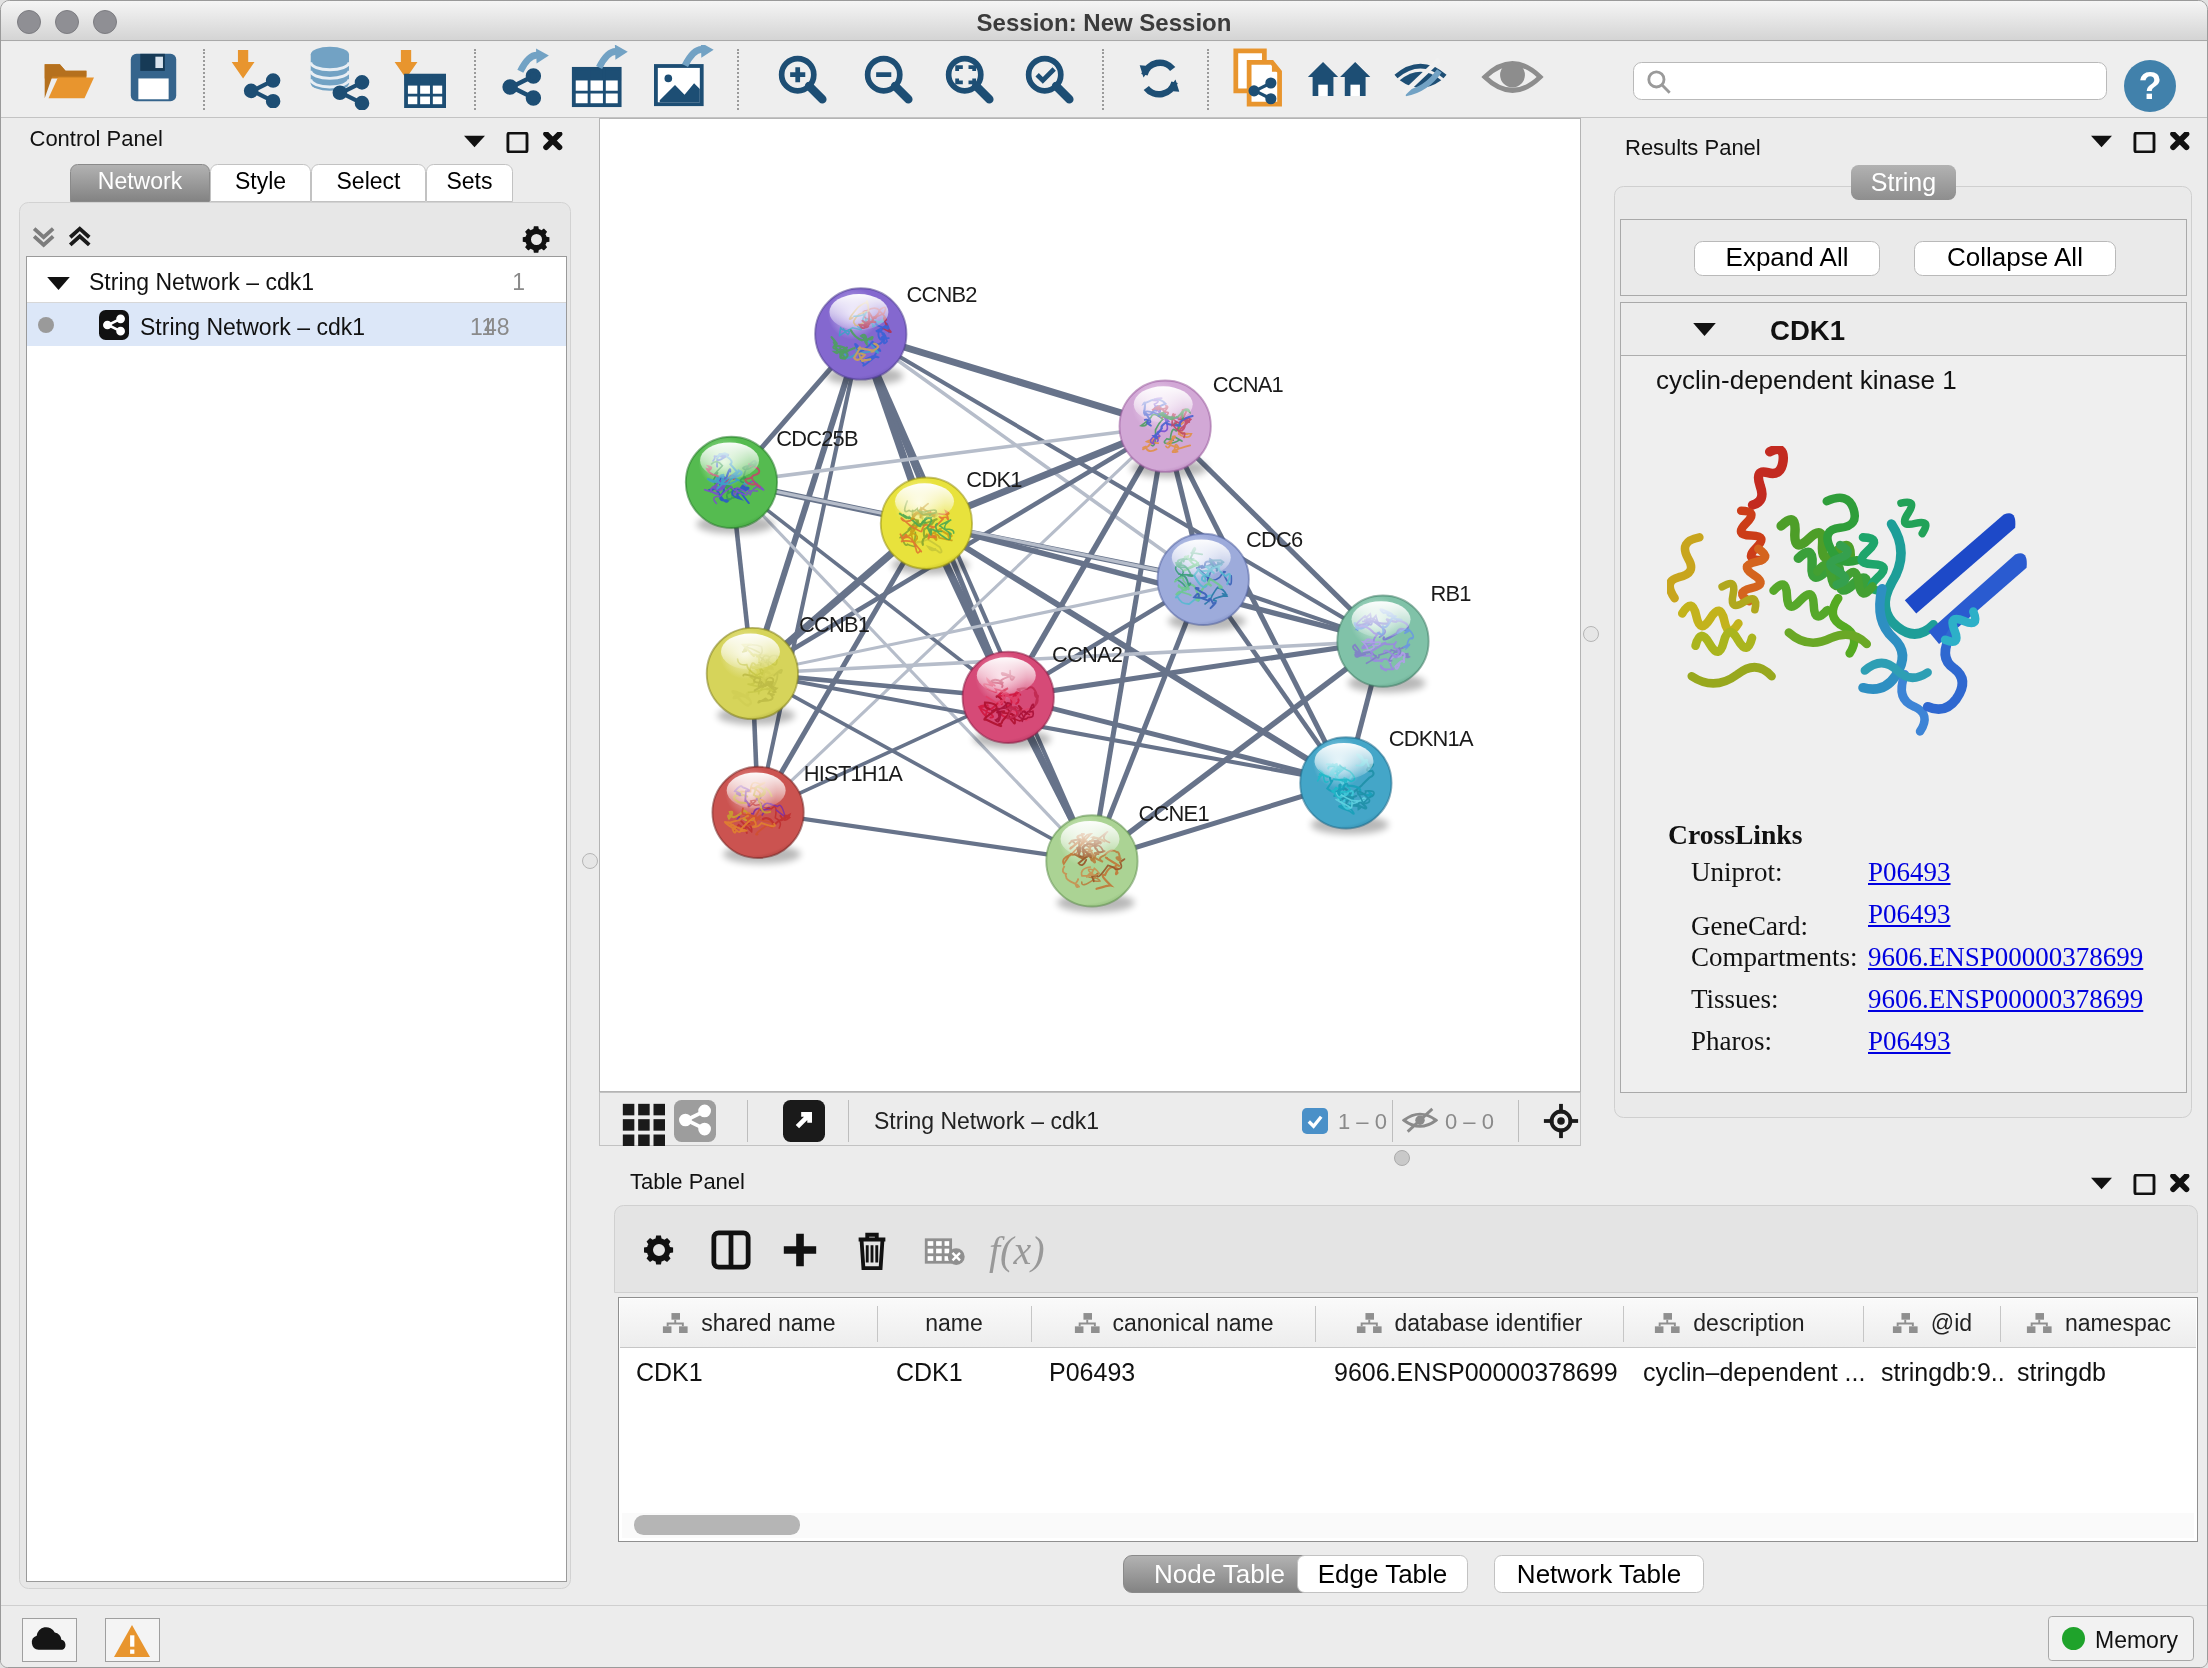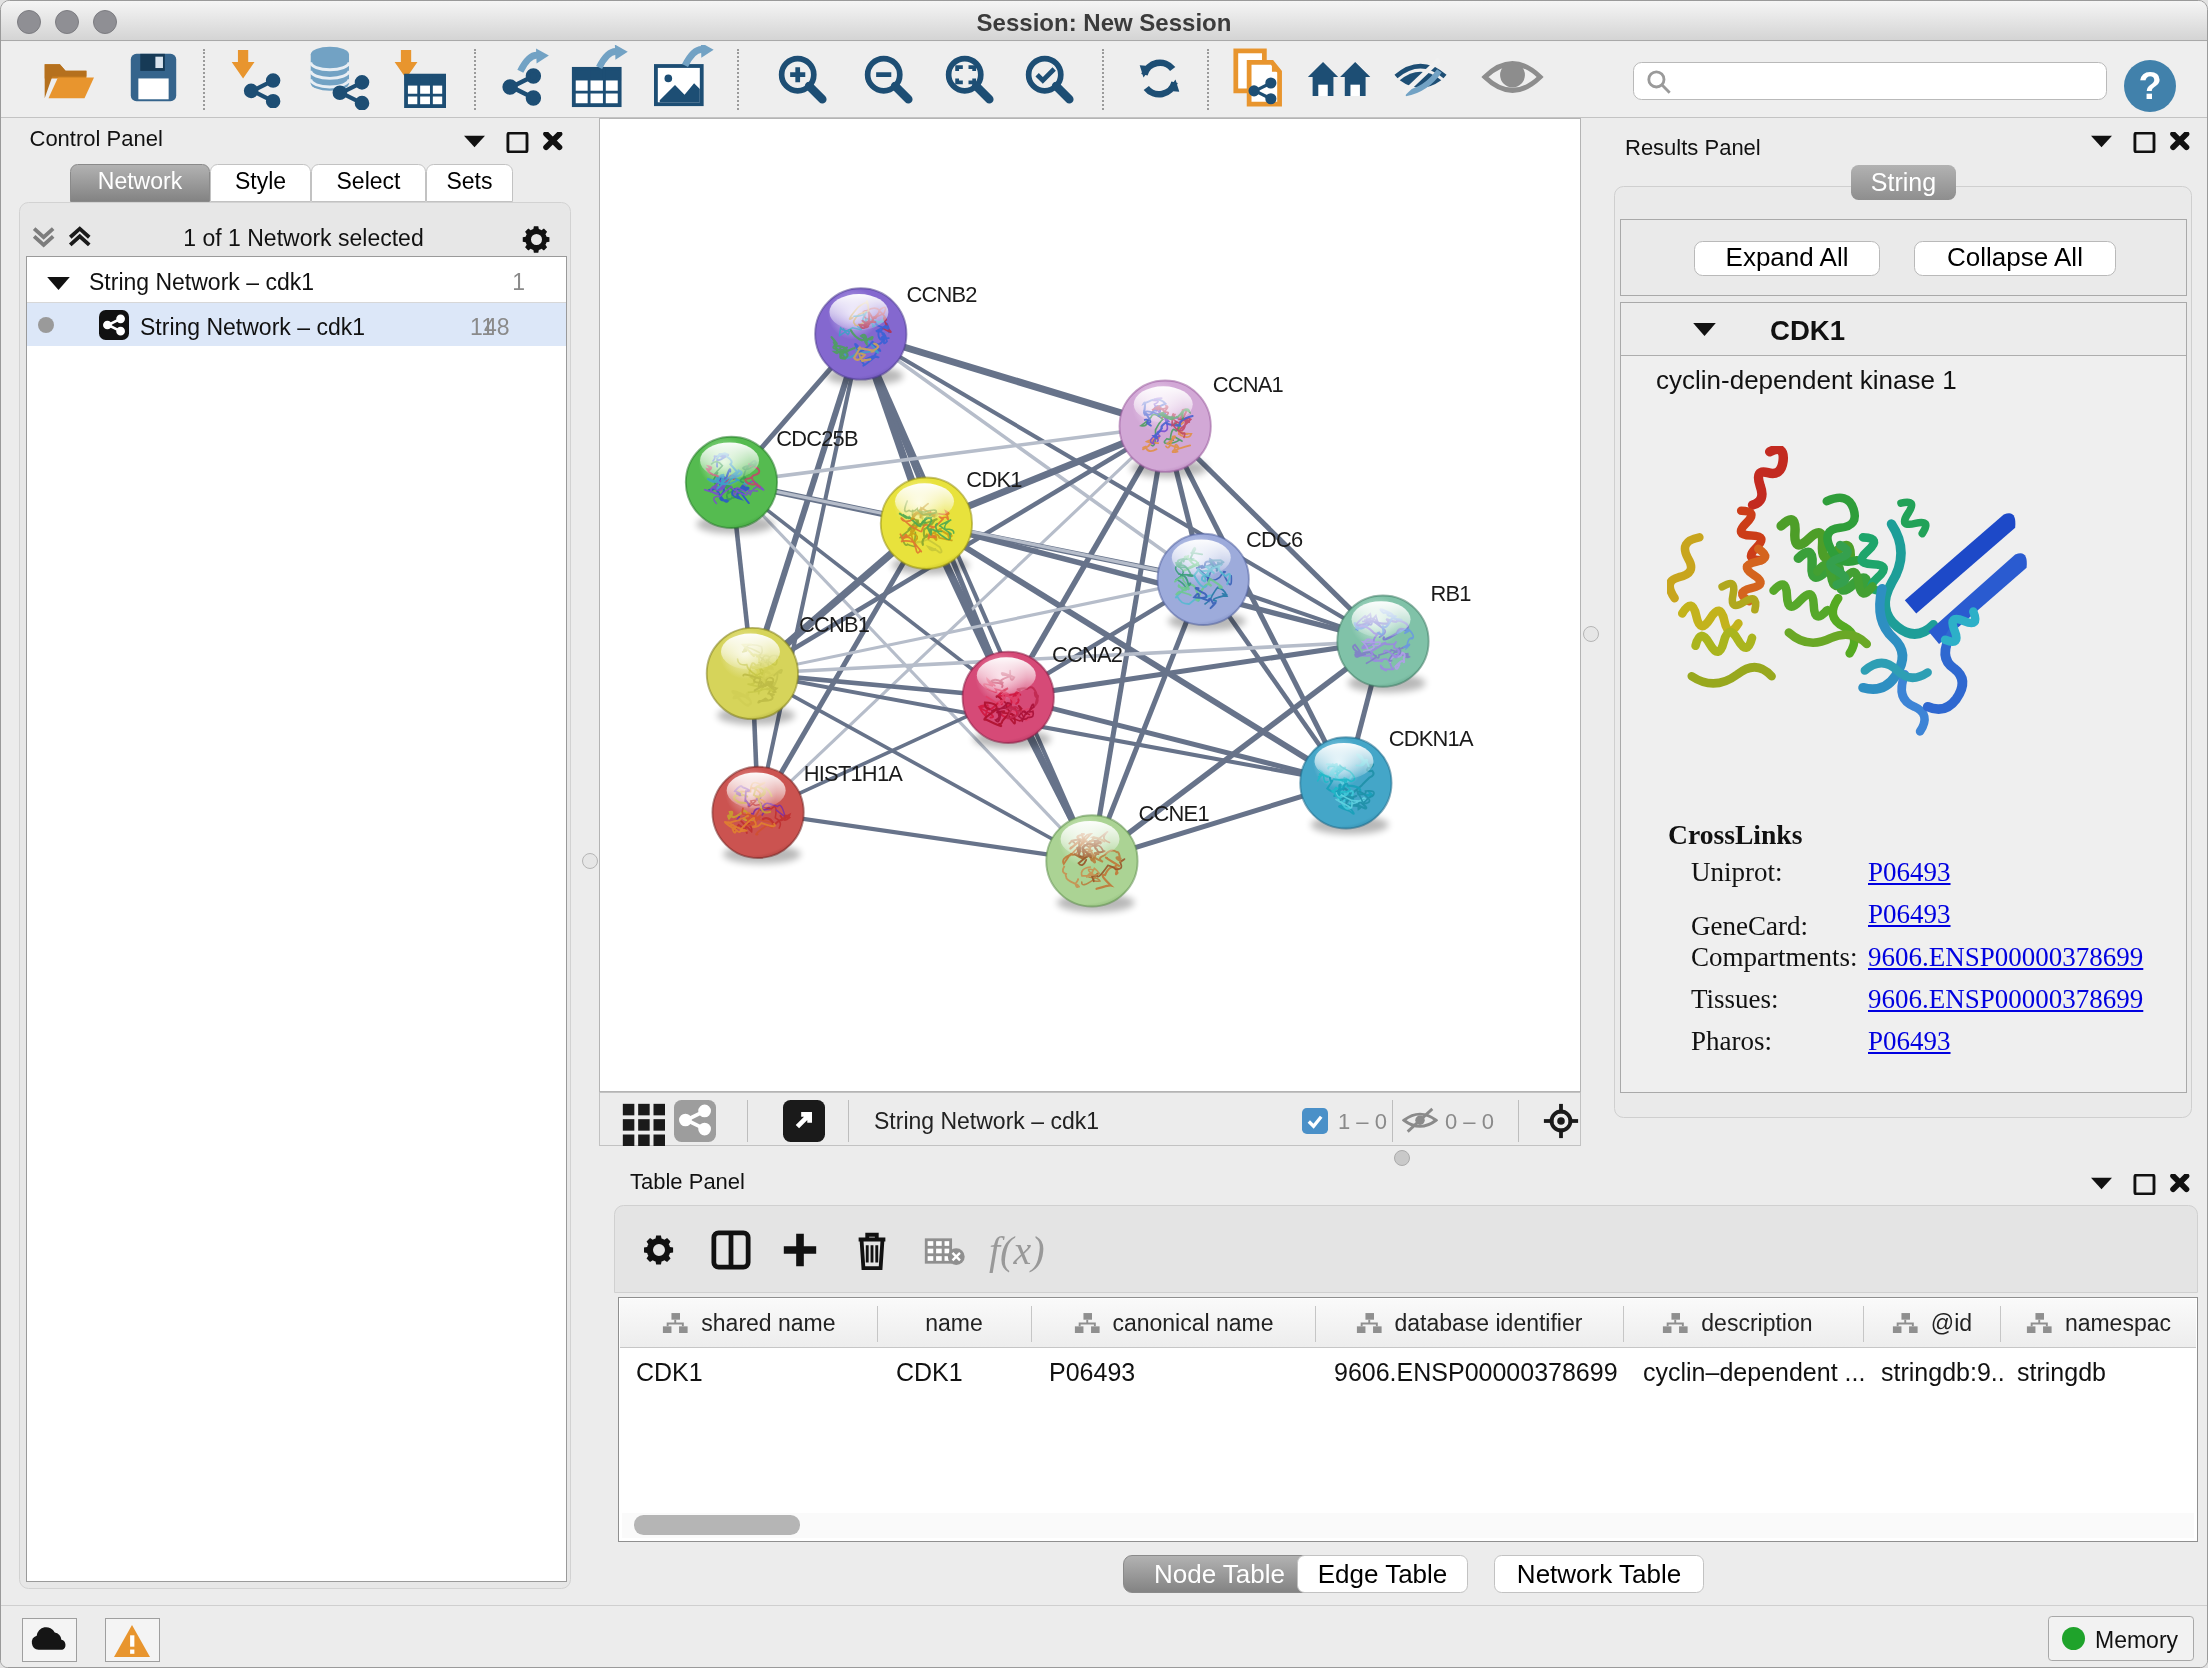--- a/index.html
+++ b/index.html
@@ -186,21 +186,20 @@
     <div class="tabbtn" style="left:425px;top:163px;width:87px;">Sets</div>
     <div class="abs" style="left:18px;top:201px;width:552px;height:1387px;background:#e7e7e7;border:1px solid #d2d2d2;border-radius:9.5px;"></div>
     <svg class="abs" style="left:31px;top:222px" width="67" height="28.5" viewBox="0 0 70 30">
       <g fill="none" stroke="#7d7d7d" stroke-width="4">
         <path d="M2 6 l10 9 l10 -9 M2 14 l10 9 l10 -9"></path>
       </g>
       <g fill="none" stroke="#1a1a1a" stroke-width="4">
         <path d="M40 15 l10 -9 l10 9 M40 23 l10 -9 l10 9"></path>
       </g>
     </svg>
-    <div class="abs" style="left:17px;top:224px;width:571px;text-align:center;font-size:23px;color:#111;">1 of 1 Network selected</div>
     <svg class="abs" style="left:519px;top:222px" width="33" height="33" viewBox="0 0 24 24">
       <path fill="#111" d="M12 8a4 4 0 1 0 0 8 4 4 0 0 0 0-8zm9.4 5.6l-2.1.4a7.4 7.4 0 0 1-.8 1.9l1.2 1.8-2.3 2.3-1.8-1.2c-.6.4-1.2.6-1.9.8l-.4 2.1h-3.2l-.4-2.1a7.4 7.4 0 0 1-1.9-.8l-1.8 1.2-2.3-2.3 1.2-1.8c-.4-.6-.6-1.2-.8-1.9l-2.1-.4v-3.2l2.1-.4c.2-.7.4-1.3.8-1.9L3.7 6.3 6 4l1.8 1.2c.6-.4 1.2-.6 1.9-.8l.4-2.1h3.2l.4 2.1c.7.2 1.3.4 1.9.8L17.4 4l2.3 2.3-1.2 1.8c.4.6.6 1.2.8 1.9l2.1.4z"></path>
       <circle cx="12" cy="12" r="2.6" fill="#e7e7e7"></circle>
     </svg>
     <div class="abs" style="left:25px;top:255px;width:541px;height:1326px;background:#fff;border:1px solid #9a9a9a;"></div>
     <svg class="abs" style="left:45px;top:274px" width="25" height="17" viewBox="0 0 26 18">
       <path d="M1 2 L25 2 L13 16 z" fill="#111"></path>
     </svg>
     <div class="abs" style="left:88px;top:268px;font-size:23px;color:#111;">String Network – cdk1</div>
     <div class="abs" style="left:476px;top:268px;width:48px;text-align:right;font-size:23px;color:#8a8a8a;">1</div>
@@ -818,21 +817,21 @@
         <g fill="#8f8f8f">
           <rect x="11" y="2" width="9" height="7"></rect>
           <rect x="2" y="16" width="9" height="7"></rect>
           <rect x="19" y="16" width="9" height="7"></rect>
         </g>
         <path d="M15 9 v4 M7 16 v-3 h16 v3" stroke="#8f8f8f" stroke-width="2" fill="none"></path>
       </svg>
       <span style="margin-left:11.4px">database identifier</span>
     </div>
     <div class="abs" style="left:1622px;top:1305px;height:36px;border-left:1px solid #c6c6c6;"></div>
-    <div class="abs" style="left:1622px;top:1309px;width:212px;display:flex;align-items:center;justify-content:center;font-size:23px;color:#222;margin-left:8px;">
+    <div class="abs" style="left:1622px;top:1309px;width:212px;display:flex;align-items:center;justify-content:center;font-size:23px;color:#222;">
       <svg width="28.5" height="25" viewBox="0 0 30 26">
         <g fill="#8f8f8f">
           <rect x="11" y="2" width="9" height="7"></rect>
           <rect x="2" y="16" width="9" height="7"></rect>
           <rect x="19" y="16" width="9" height="7"></rect>
         </g>
         <path d="M15 9 v4 M7 16 v-3 h16 v3" stroke="#8f8f8f" stroke-width="2" fill="none"></path>
       </svg>
       <span style="margin-left:11.4px">description</span>
     </div>

